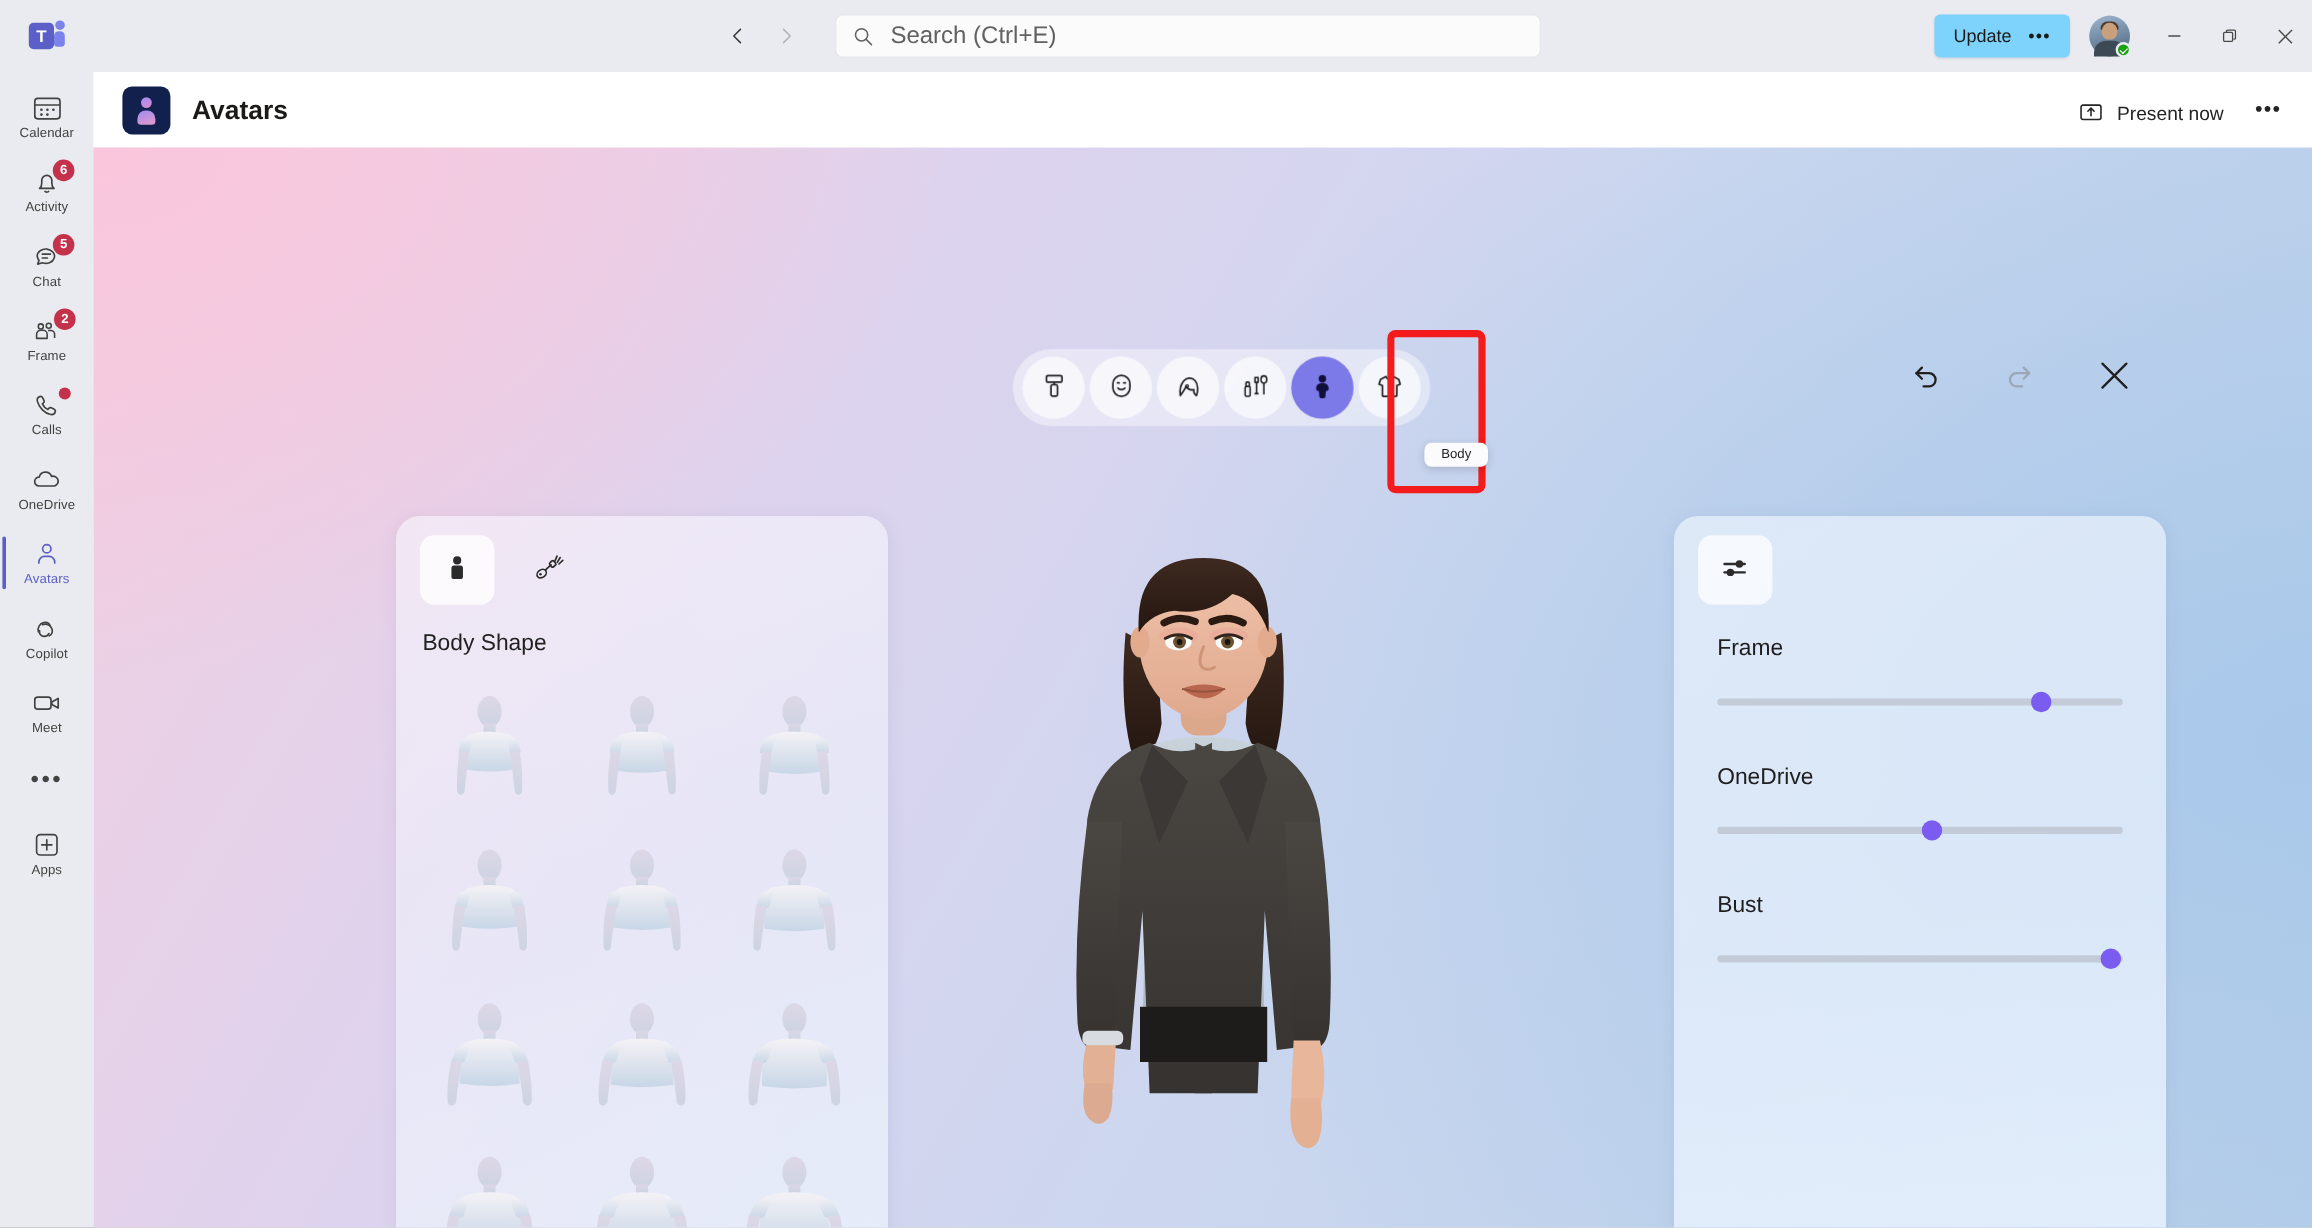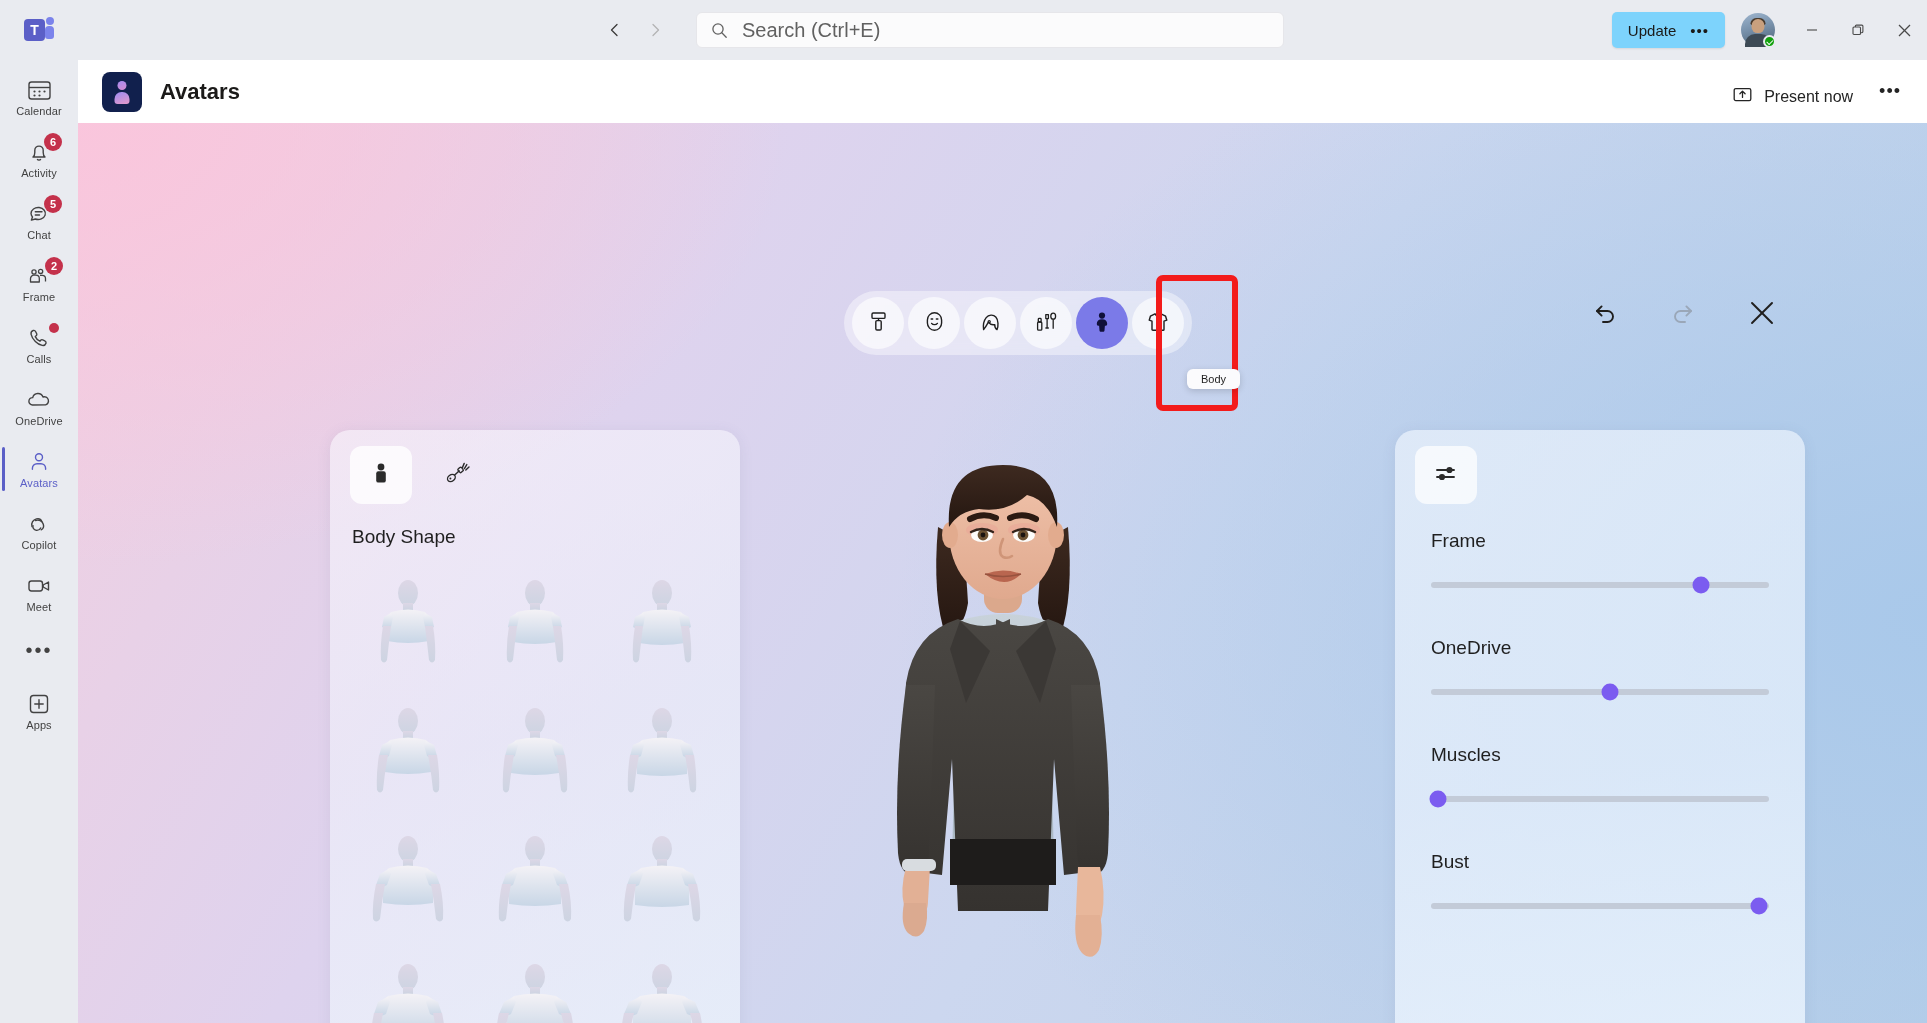--- a/index.html
+++ b/index.html
@@ -868,26 +868,20 @@
                 <div class="thumb" style="left:80%"></div>
               </div>
             </div>
             <div class="slider-row">
               <div class="slider-label">OneDrive</div>
               <div class="track">
                 <div class="thumb" style="left:53%"></div>
               </div>
             </div>
             <div class="slider-row">
-              <div class="slider-label">Muscles</div>
-              <div class="track">
-                <div class="thumb" style="left:2%"></div>
-              </div>
-            </div>
-            <div class="slider-row">
               <div class="slider-label">Bust</div>
               <div class="track">
                 <div class="thumb" style="left:97%"></div>
               </div>
             </div>
           </div>
         </div>
 
       </div>
     </div>

